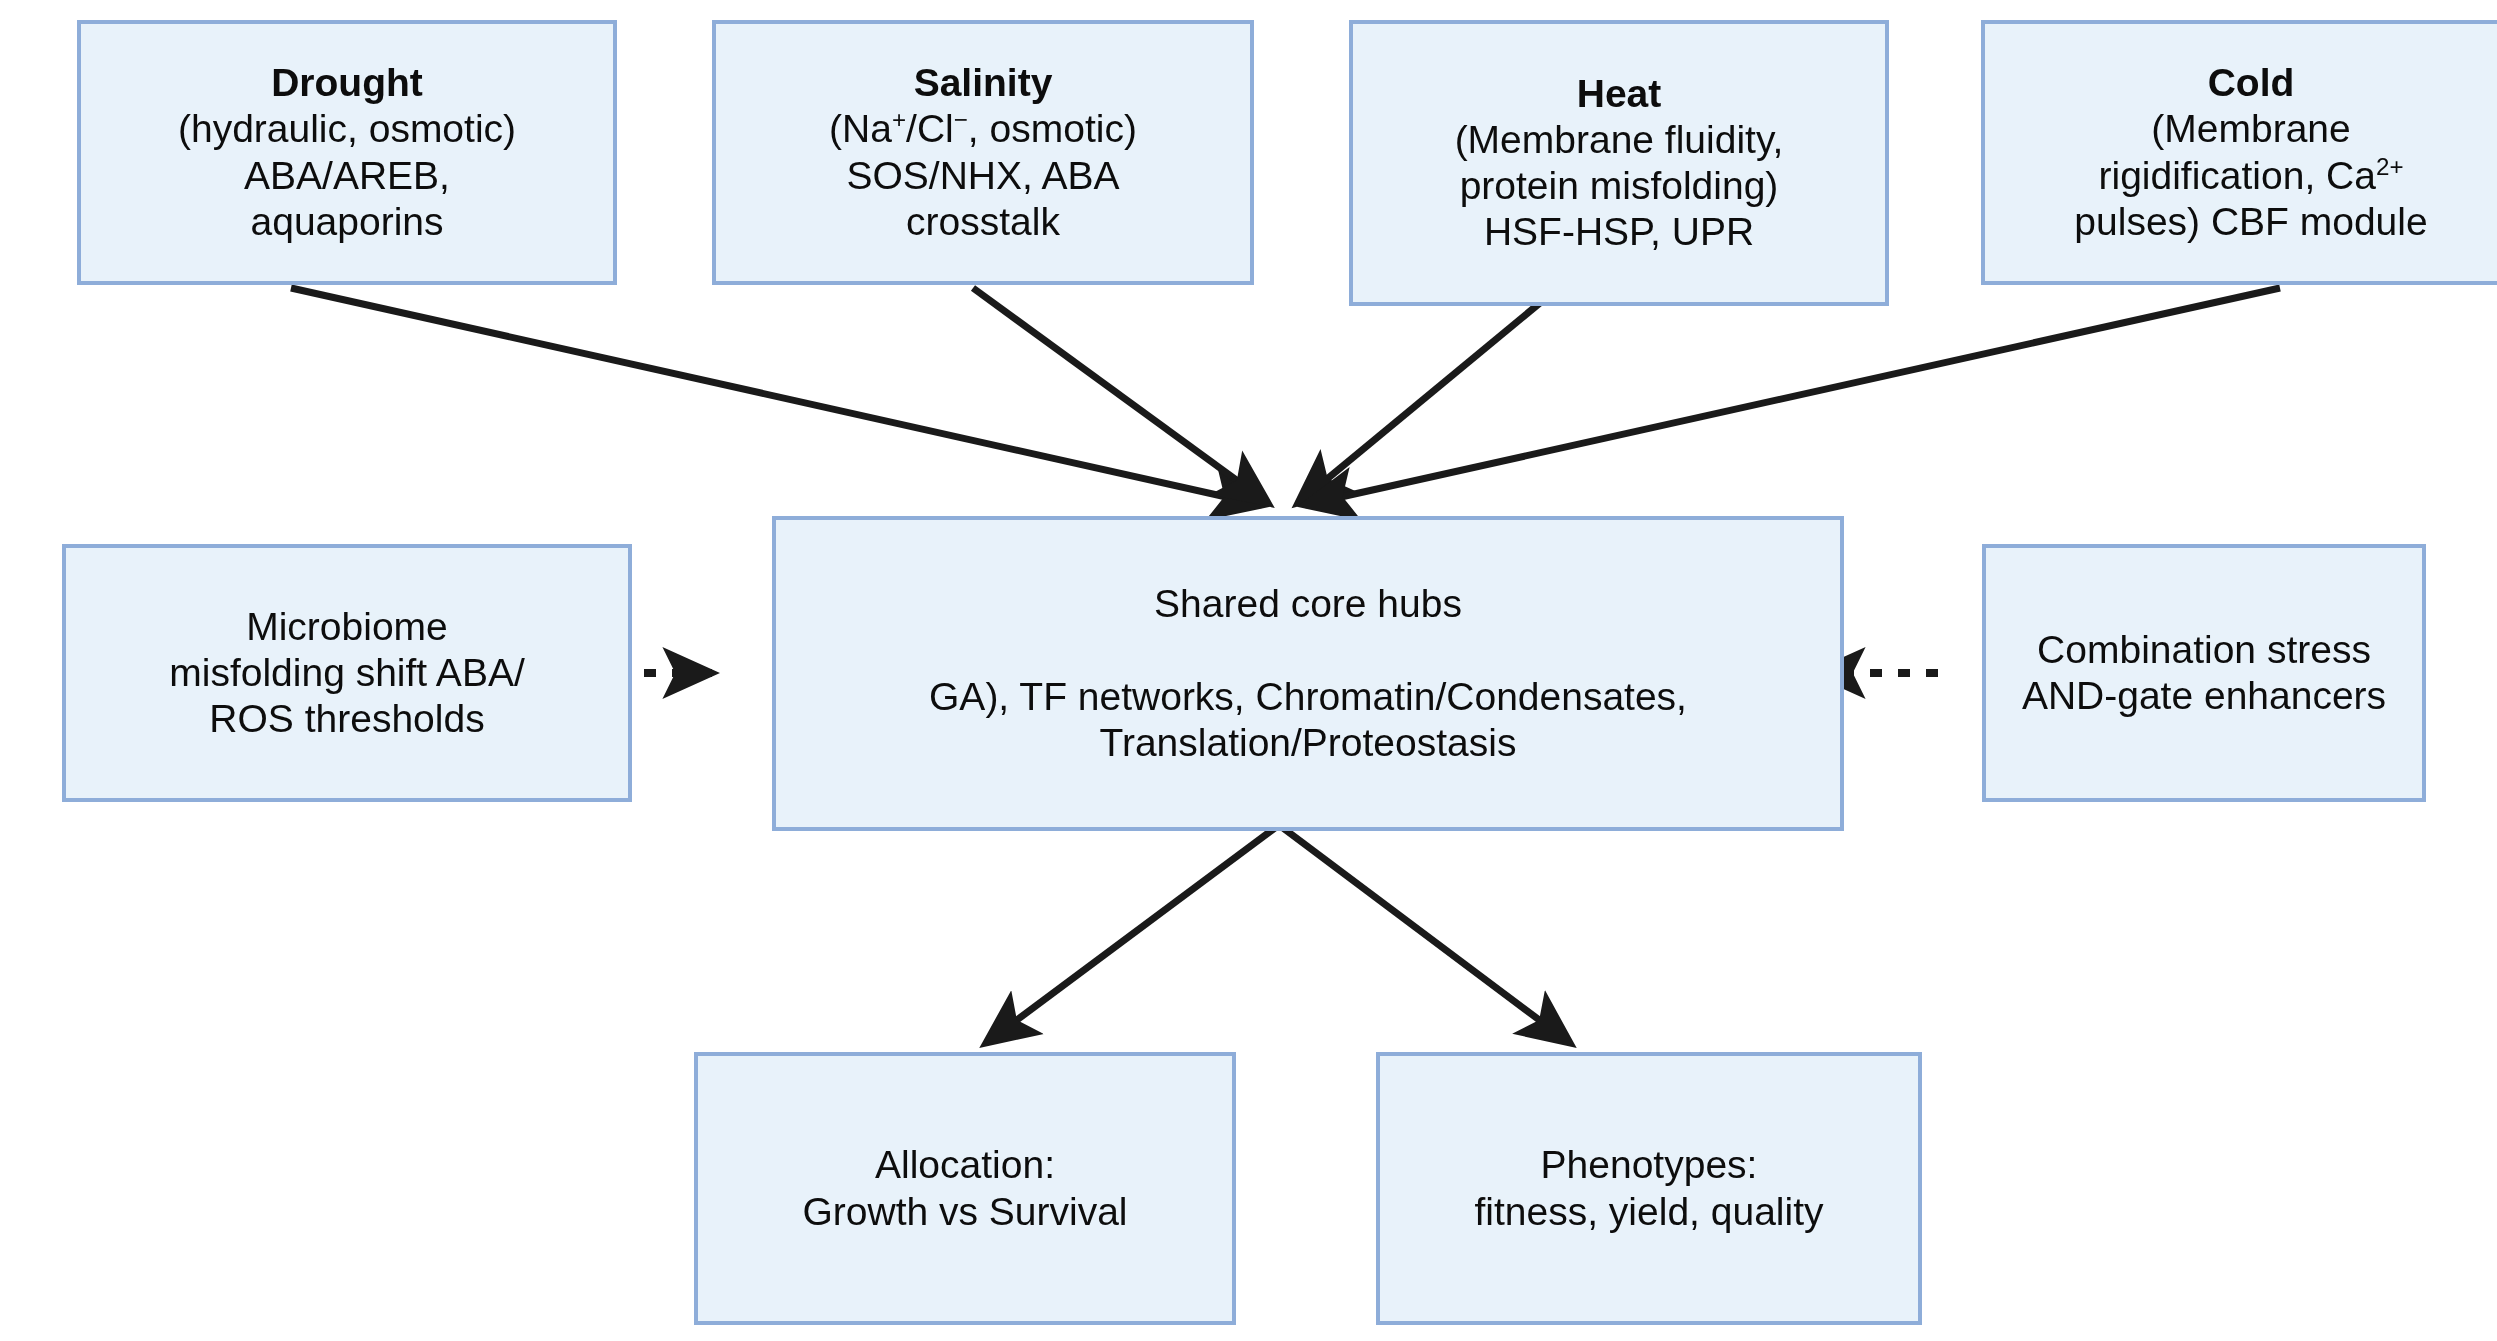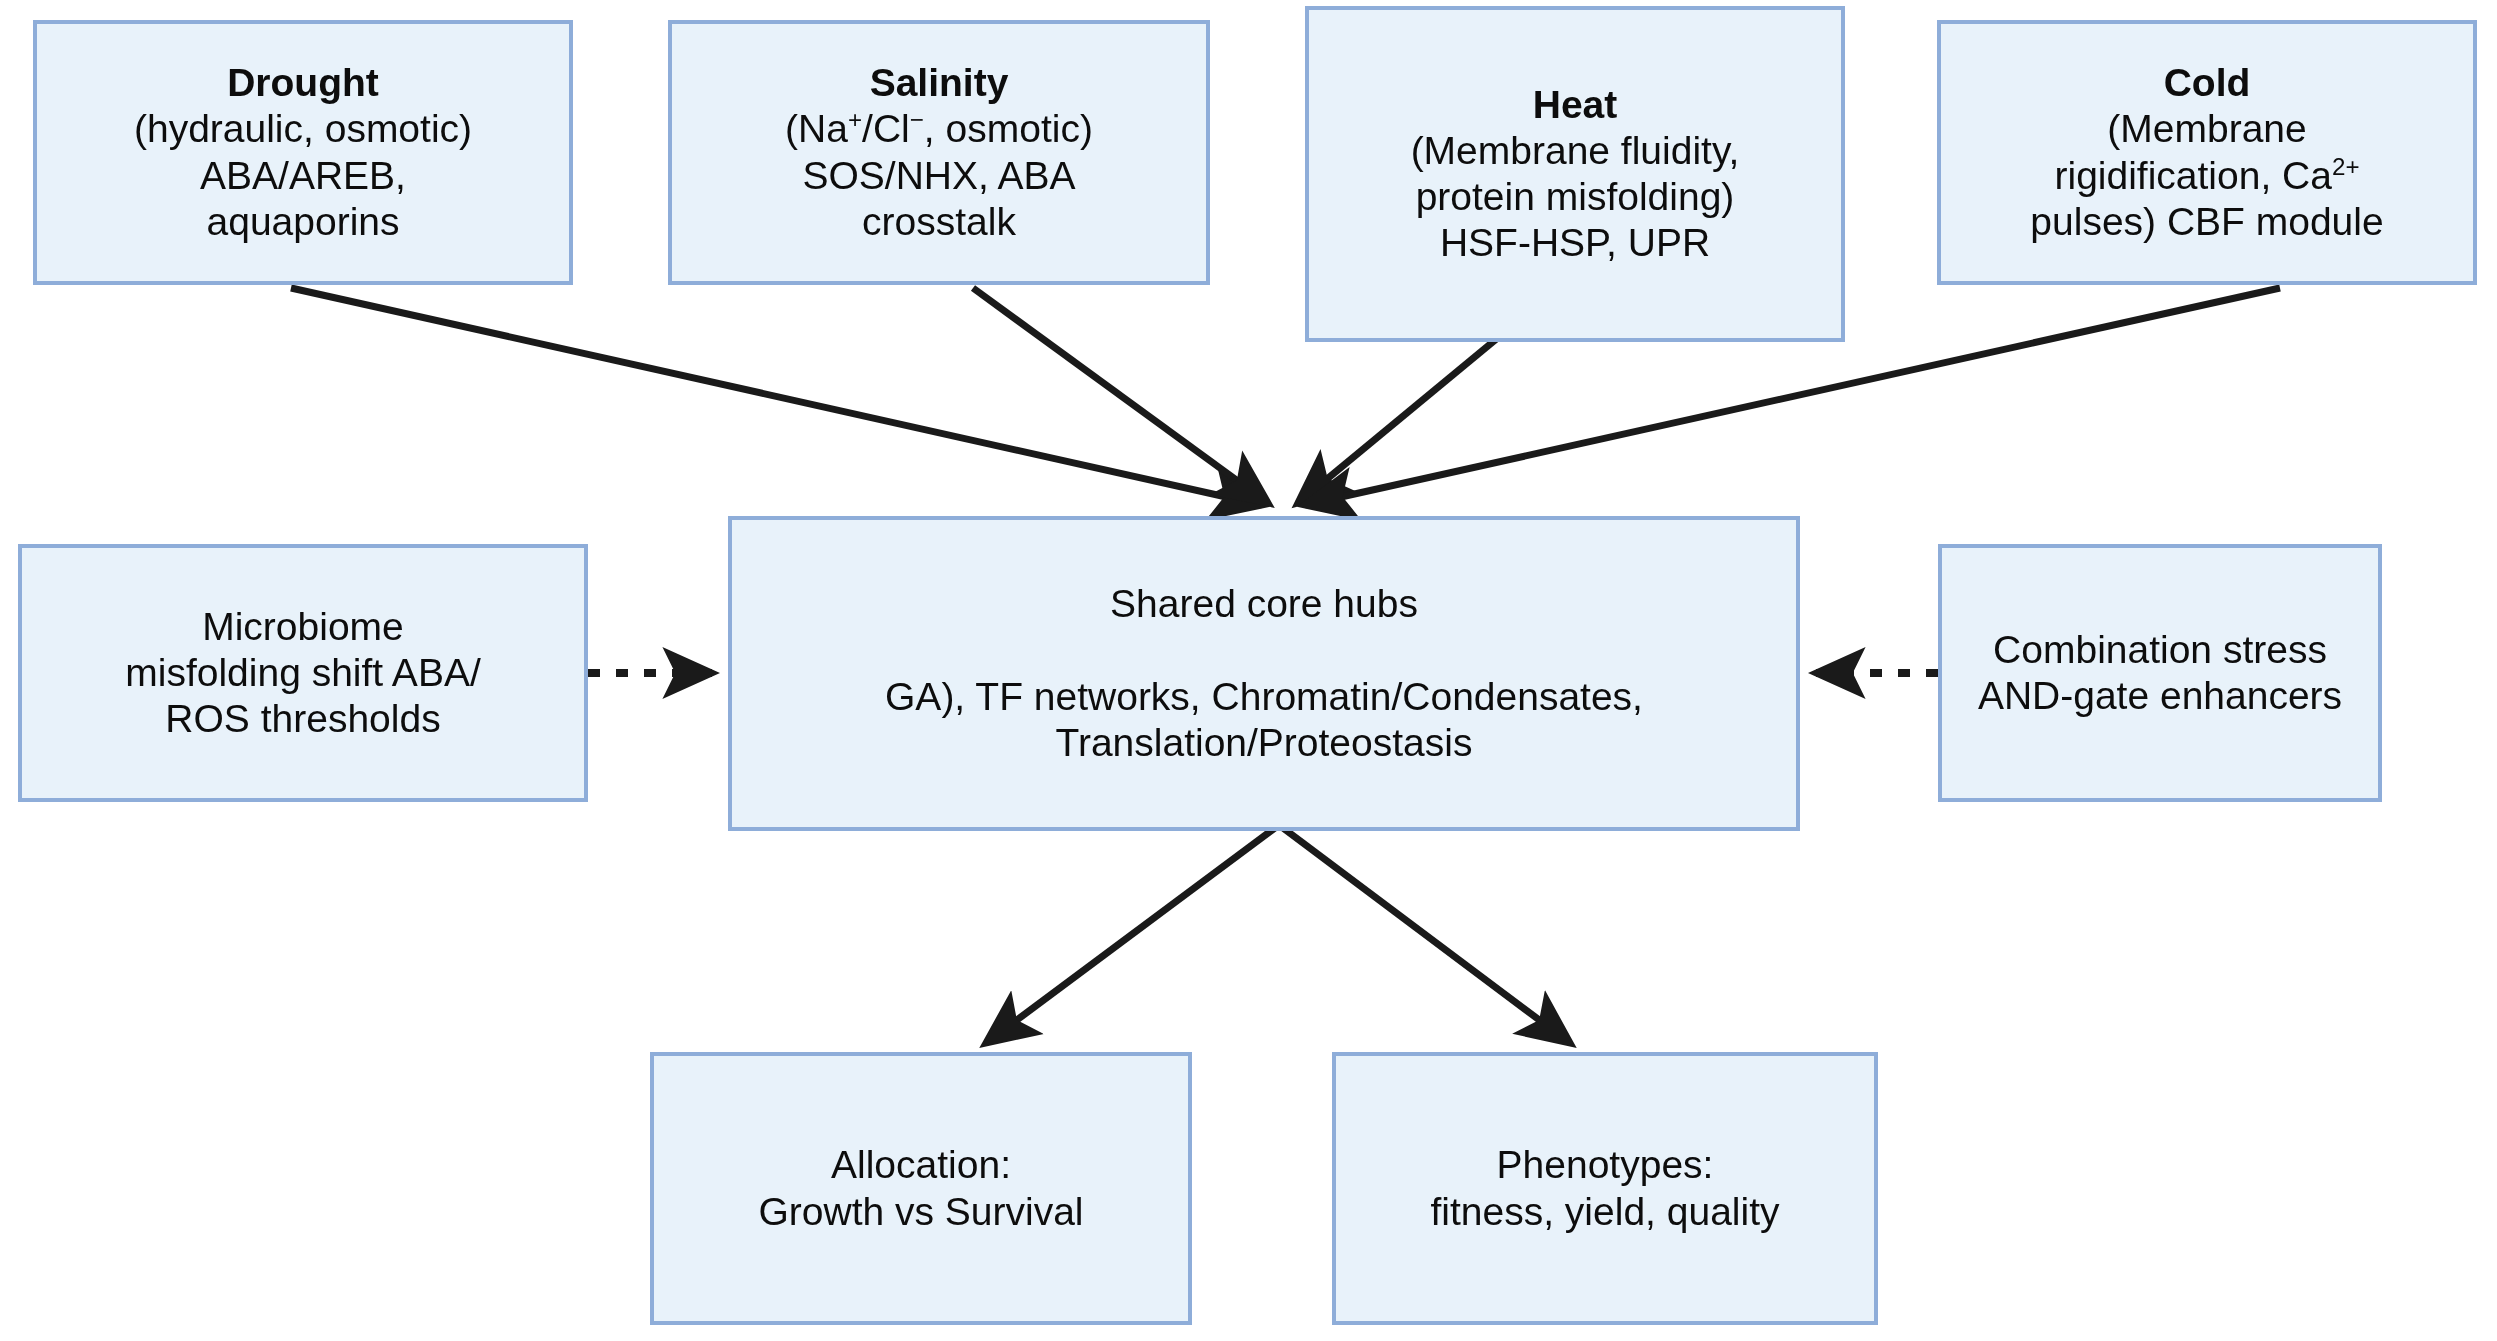--- a/index.html
+++ b/index.html
@@ -21,20 +21,21 @@
     background: #e8f2fa;
     border: 4px solid #8eadd9;
     display: flex;
     align-items: center;
     justify-content: center;
     text-align: center;
     color: #0d0d0d;
     font-size: 39px;
     line-height: 1.18;
     padding: 6px 16px;
+    margin-left: 44px;
   }
   .node .inner {
     width: 100%;
   }
   .ttl {
     font-weight: bold;
     display: block;
   }
   sup {
     font-size: 0.62em;
@@ -100,21 +101,21 @@
 
   <div class="node" style="left:668px; top:20px; width:542px; height:265px;">
     <div class="inner">
       <span class="ttl">Salinity</span>
       <span><span>(Na</span><sup>+</sup><span>/Cl</span><sup>−</sup><span>, osmotic)</span></span><br>
       <span>SOS/NHX, ABA</span><br>
       <span>crosstalk</span>
     </div>
   </div>
 
-  <div class="node" style="left:1305px; top:6px; width:540px; height:336px;">
+  <div class="node" style="left:1305px; top:20px; width:540px; height:286px;">
     <div class="inner">
       <span class="ttl">Heat</span>
       <span>(Membrane fluidity,</span><br>
       <span>protein misfolding)</span><br>
       <span>HSF-HSP, UPR</span>
     </div>
   </div>
 
   <div class="node" style="left:1937px; top:20px; width:540px; height:265px;">
     <div class="inner">

